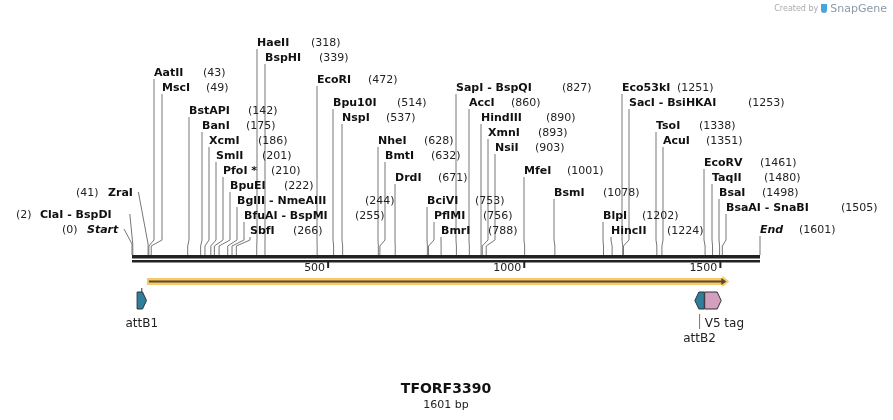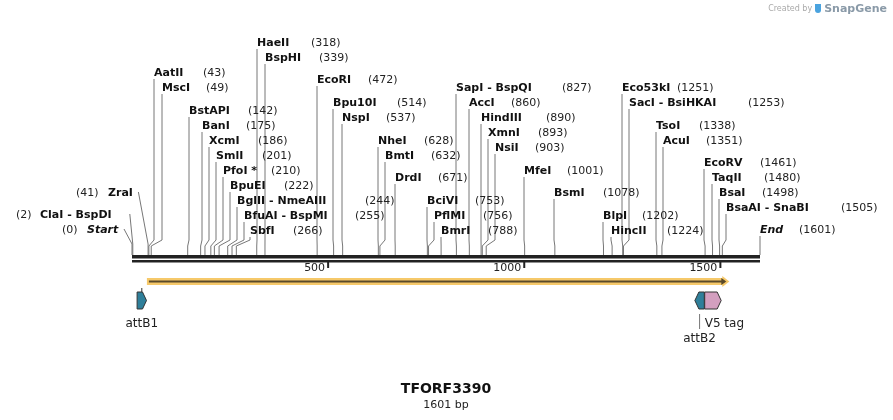--- a/index.html
+++ b/index.html
@@ -7,21 +7,21 @@
          font-family:"DejaVu Sans", sans-serif; color:#111; }
   #map { position:absolute; left:0; top:0; width:893px; height:420px; }
   .site-label { font-size:11px; font-weight:bold; fill:#111; }
   .site-pos { font-size:11px; fill:#222; }
   .site-line { stroke:#777; stroke-width:1; }
   .tick-label { font-size:11px; fill:#222; }
   .feat-label { font-size:12px; fill:#222; }
   .title { font-size:14px; font-weight:bold; fill:#111; }
   .subtitle { font-size:11px; fill:#222; }
   .credit { position:absolute; right:6px; top:2px; font-size:8px; color:#aaa; display:flex; align-items:center; gap:3px; }
-  .credit .logo { font-size:11px; color:#8a9aa8;font-weight:bold; }
+  .credit .logo { font-size:11px; color:#8a9aa8; }
   .credit .drop { width:6px; height:9px; background:#4aa3df; border-radius:0 0 3px 3px; display:inline-block; }
 </style>
 </head>
 <body>
 
 <div class="credit">
   <span>Created by</span>
   <span class="drop"></span>
   <span class="logo">SnapGene</span>
 </div>

